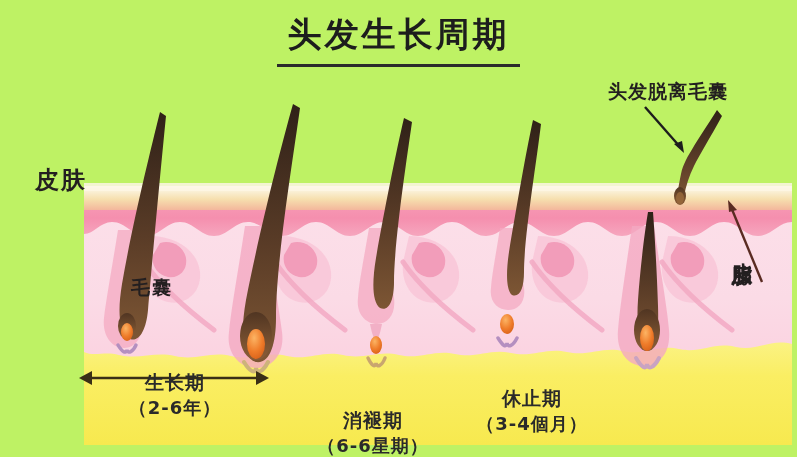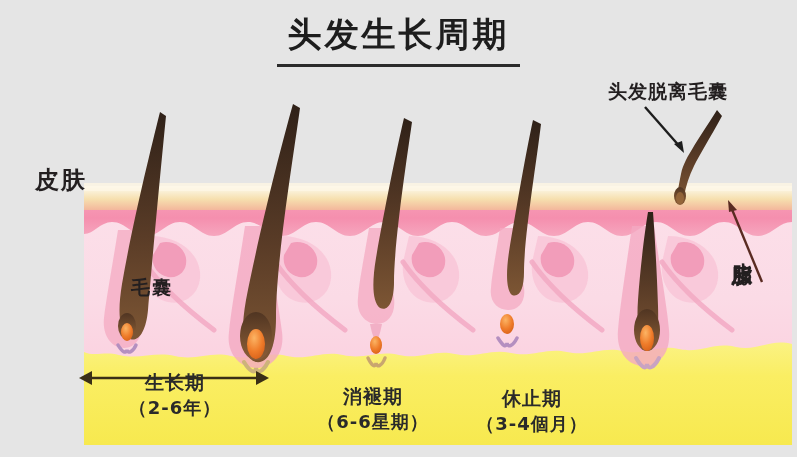--- a/index.html
+++ b/index.html
@@ -1,34 +1,34 @@
 <!DOCTYPE html>
 <html><head>
 <meta charset="utf-8">
 <style>
   html,body{margin:0;padding:0;background:#ffffff;}
   body{width:797px;height:457px;overflow:hidden;
        font-family:"DejaVu Sans","Liberation Sans",sans-serif;}
-  #stage{position:relative;width:797px;height:457px;background:#e5e5e5;}
+  #stage{position:relative;width:797px;height:457px;background:#bef264;}
   #stage svg.layer{position:absolute;left:0;top:0;width:797px;height:457px;}
   .lbl{position:absolute;color:#231f20;white-space:pre;line-height:1.18;}
   #title{left:0;top:14px;width:797px;text-align:center;font-size:34px;
          font-weight:700;letter-spacing:3px;color:#1d1d1d;}
   #title-rule{position:absolute;left:277px;top:64px;width:243px;height:3px;
               background:#2b2b2b;}
   #skin-label{left:35px;top:146px;font-size:24px;font-weight:700;letter-spacing:2px;margin-top:20px;}
   #follicle-label{left:131px;top:276px;font-size:19px;font-weight:700;letter-spacing:2px;}
   #detach-label{left:608px;top:80px;font-size:19px;font-weight:700;letter-spacing:1px;}
   #sebaceous-label{left:731px;top:246px;font-size:21px;font-weight:700;letter-spacing:1px;
                    writing-mode:vertical-rl;text-orientation:upright;line-height:1.0;}
   .phase{position:absolute;text-align:center;font-size:19px;font-weight:700;
          color:#2a2a2a;letter-spacing:1px;line-height:1.35;}
   .phase .dur{display:block;font-size:18px;}
   #phase-0{left:70px;top:370px;width:210px;}
-  #phase-1{left:283px;top:384px;width:180px;}
+  #phase-1{left:283px;top:408px;width:180px;}
   #phase-2{left:442px;top:386px;width:180px;}
 </style>
 </head>
 <body>
 
 <div id="stage">
 
   <svg class="layer" viewBox="0 0 797 457">
     <defs>
       <linearGradient id="gEpiTop" x1="0" y1="0" x2="0" y2="1">

